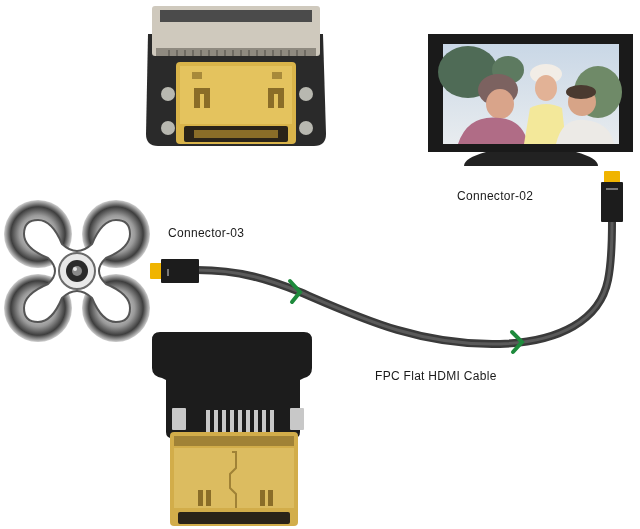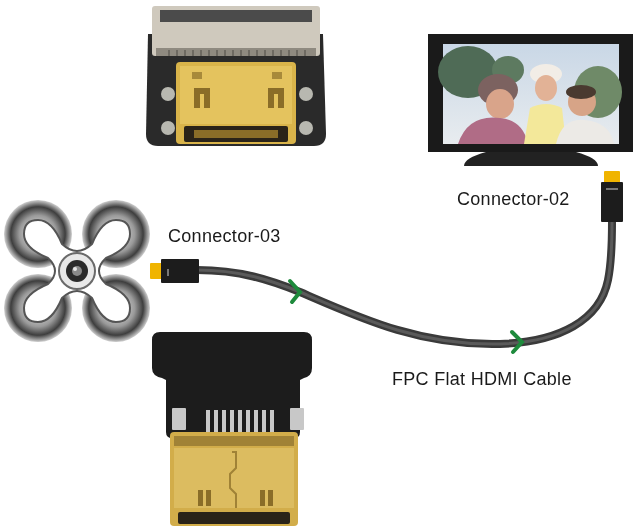--- a/index.html
+++ b/index.html
@@ -1,18 +1,18 @@
 <!DOCTYPE html>
 <html><head>
   <meta charset="utf-8">
   <style>
     html, body { margin: 0; padding: 0; background: #ffffff; }
     body { width: 640px; height: 529px; position: relative; overflow: hidden; font-family: "Liberation Sans", sans-serif; }
     .abs { position: absolute; }
-    .label { position: absolute; color: #1a1a1a; font-size: 18px; letter-spacing: 0.3px; white-space: nowrap; }
+    .label { position: absolute; color: #1a1a1a; font-size: 12px; letter-spacing: 0.3px; white-space: nowrap; }
     svg { display: block; }
   </style>
 </head>
 <body>
 
 <div class="abs" style="left:138px; top:4px; width:195px; height:145px;">
   <svg width="195" height="145" viewBox="0 0 195 145">
 
     <path d="M10 30 L185 30 L188 130 Q188 142 176 142 L20 142 Q8 142 8 130 Z" fill="#2a2a2a"></path>
 
@@ -168,13 +168,13 @@
     <rect x="54" y="162" width="5" height="16" fill="#8a6d28"></rect>
     <rect x="62" y="162" width="5" height="16" fill="#8a6d28"></rect>
     <rect x="116" y="162" width="5" height="16" fill="#8a6d28"></rect>
     <rect x="124" y="162" width="5" height="16" fill="#8a6d28"></rect>
     <rect x="34" y="184" width="112" height="12" rx="2" fill="#2a2318"></rect>
   </svg>
 </div>
 
 <div class="label" style="left:168px; top:226px;">Connector-03</div>
 <div class="label" style="left:457px; top:189px;">Connector-02</div>
-<div class="label" style="left:392px; top:369px;">FPC Flat HDMI Cable</div>
+<div class="label" style="left:375px; top:369px;">FPC Flat HDMI Cable</div>
 
 </body></html>

